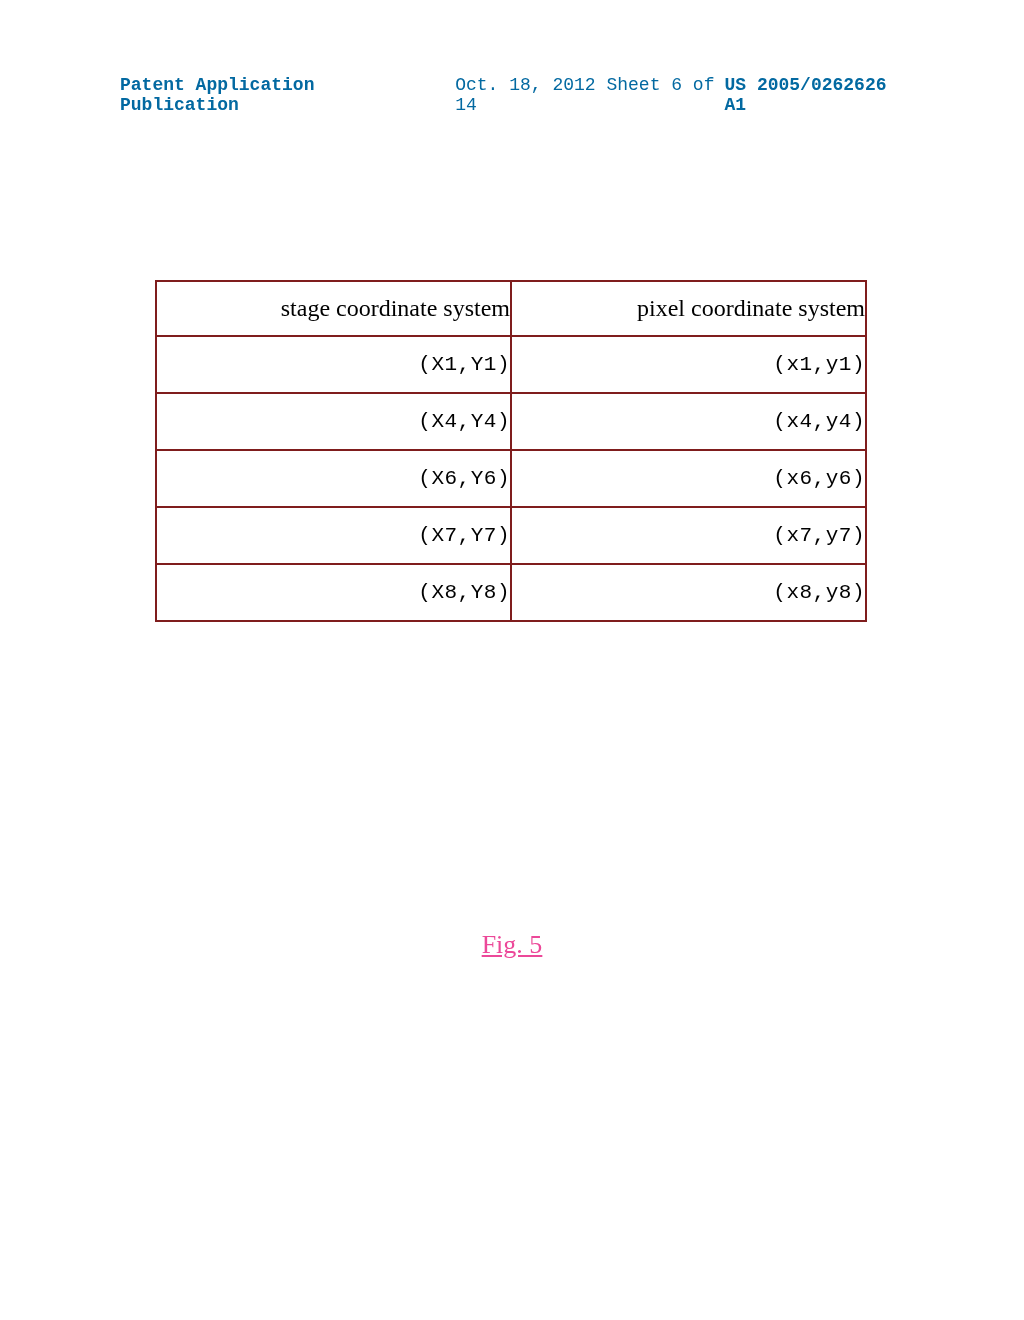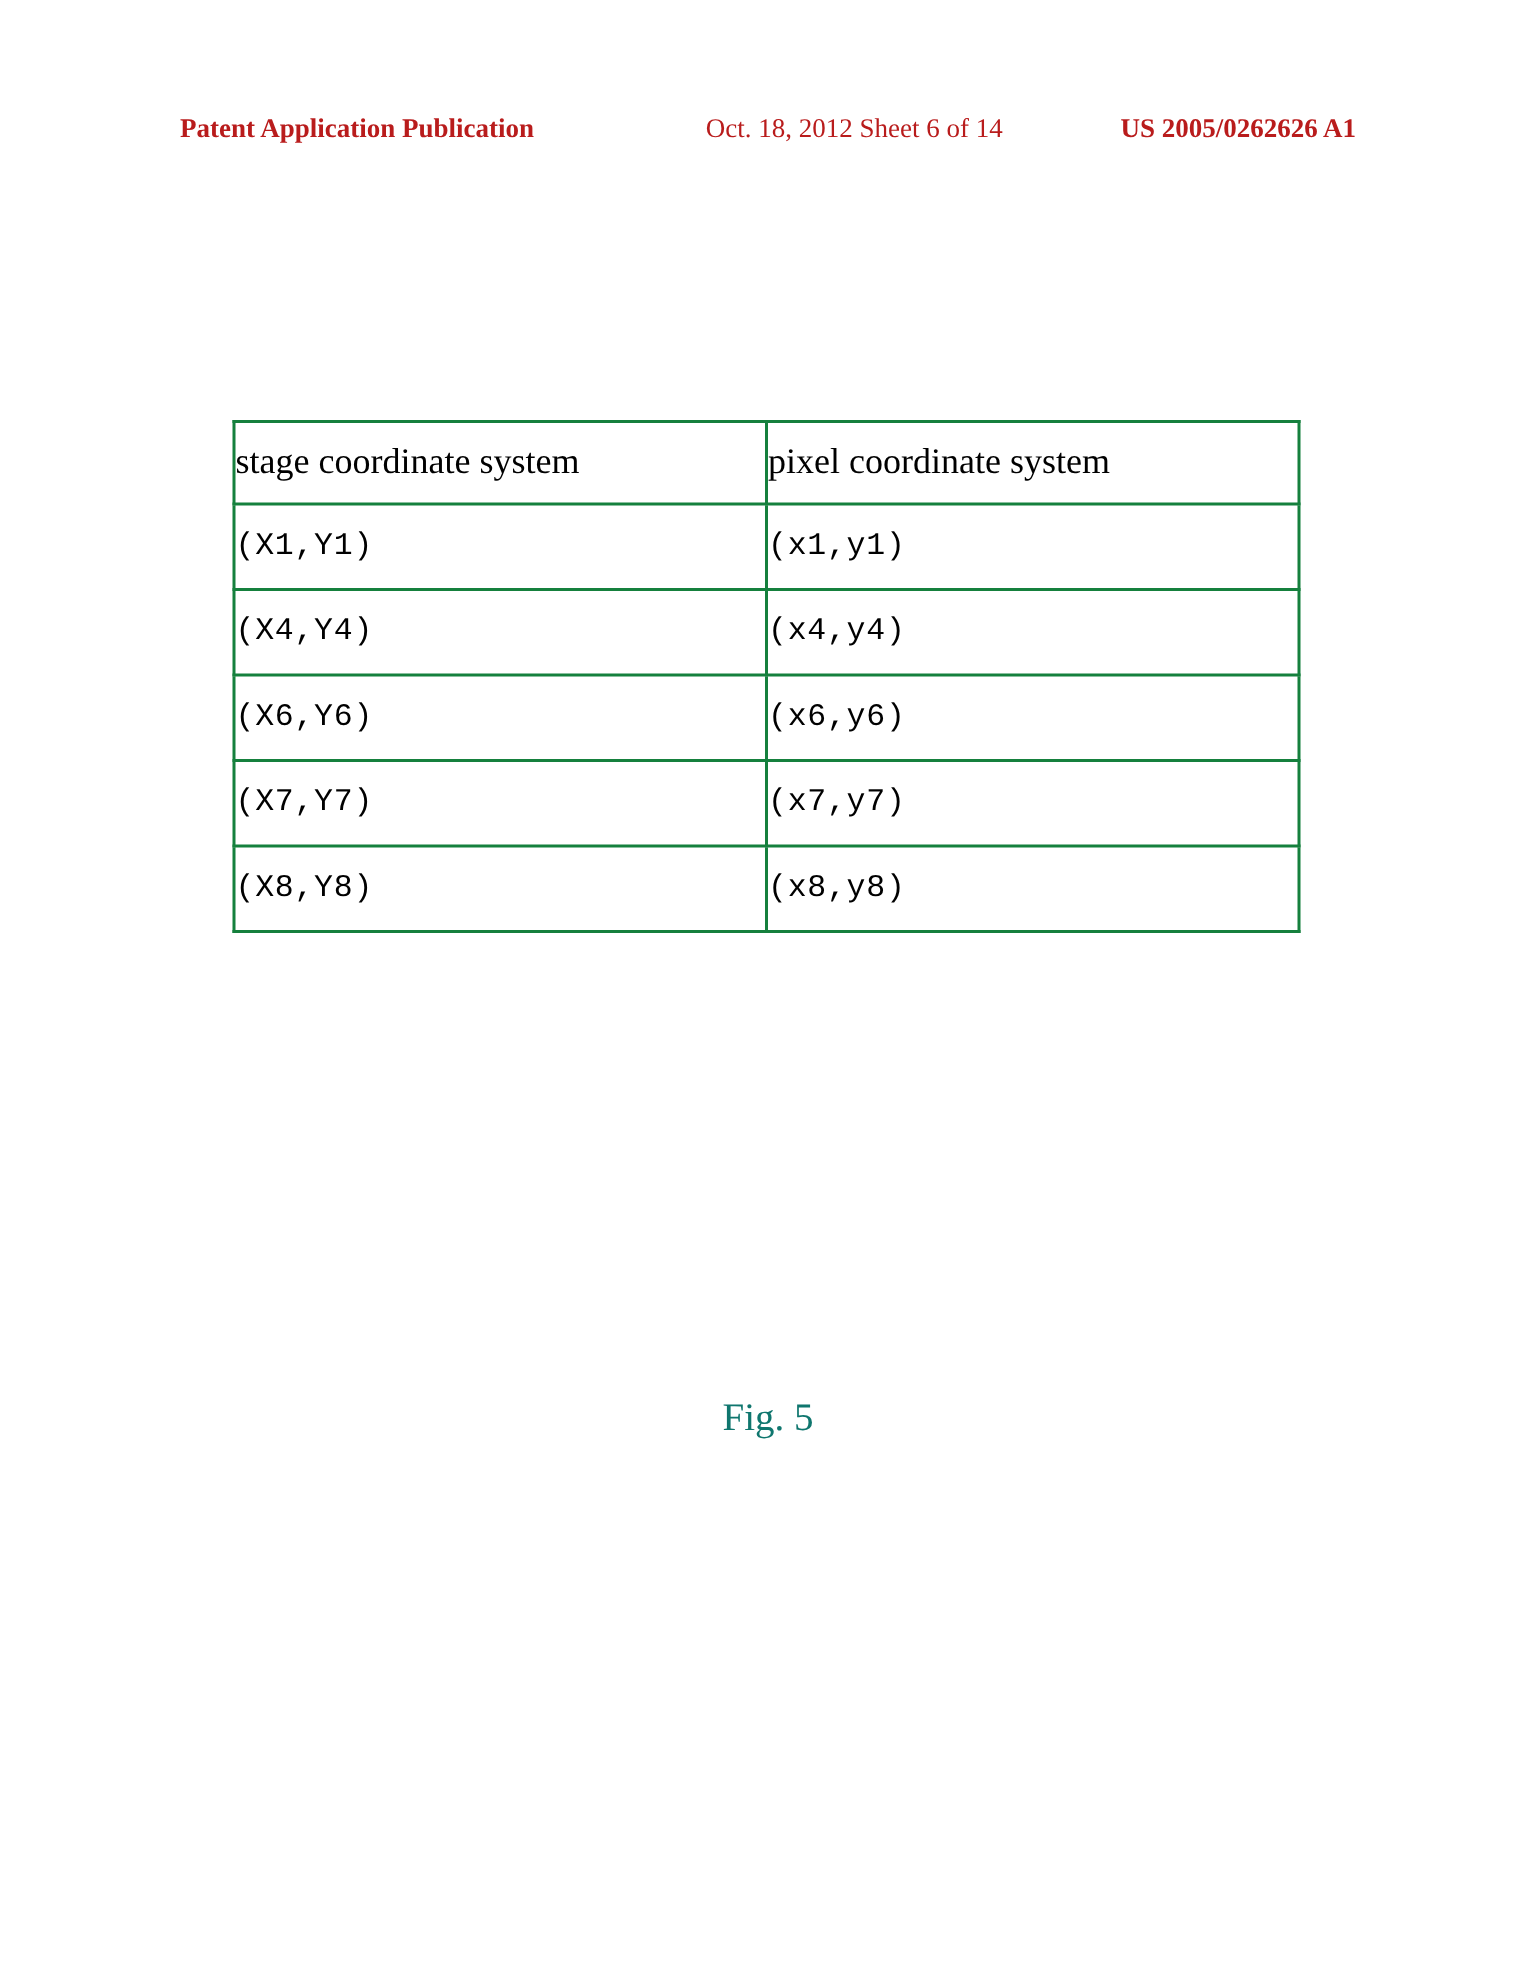--- a/index.html
+++ b/index.html
@@ -13,24 +13,24 @@
       background: #ffffff;
       font-family: "Times New Roman", Times, serif;
       position: relative;
     }
     .header {
       position: absolute;
       top: 75px;
       left: 120px;
       right: 120px;
       display: flex;
-      justify-content: space-between;
       align-items: baseline;
       font-size: 18px;
-      color: #b91c1c;
+      color: #0369a1;
+      font-family: Liberation Mono, monospace;
     }
     .header-left {
       font-weight: bold;
     }
     .header-center {
       font-weight: normal;
       margin-left: 36px;
     }
     .header-right {
       font-weight: bold;
@@ -39,22 +39,22 @@
       position: absolute;
       top: 280px;
       left: 155px;
       width: 712px;
     }
     table {
       border-collapse: collapse;
       width: 100%;
     }
     td {
-      border: 2px solid #15803d;
-      text-align: left;
+      border: 2px solid #7f1d1d;
+      text-align: right;
       vertical-align: middle;
       height: 57px;
       font-size: 24px;
       width: 50%;
       margin-top: 28px;
     }
     thead td {
       font-family: "Times New Roman", Times, serif;
       font-size: 24px;
       font-weight: normal;
@@ -67,21 +67,22 @@
       letter-spacing: 0.5px;
     }
     .figure-caption {
       position: absolute;
       top: 930px;
       left: 0;
       width: 100%;
       text-align: center;
       font-family: "Times New Roman", Times, serif;
       font-size: 26px;
-      color: #0f766e;
+      color: #ec4899;
+      text-decoration: underline;
     }
   </style>
 </head>
 <body>
 
 <div class="header">
   <span class="header-left">Patent Application Publication</span>
   <span class="header-center">Oct. 18, 2012  Sheet 6 of 14</span>
   <span class="header-right">US 2005/0262626 A1</span>
 </div>

